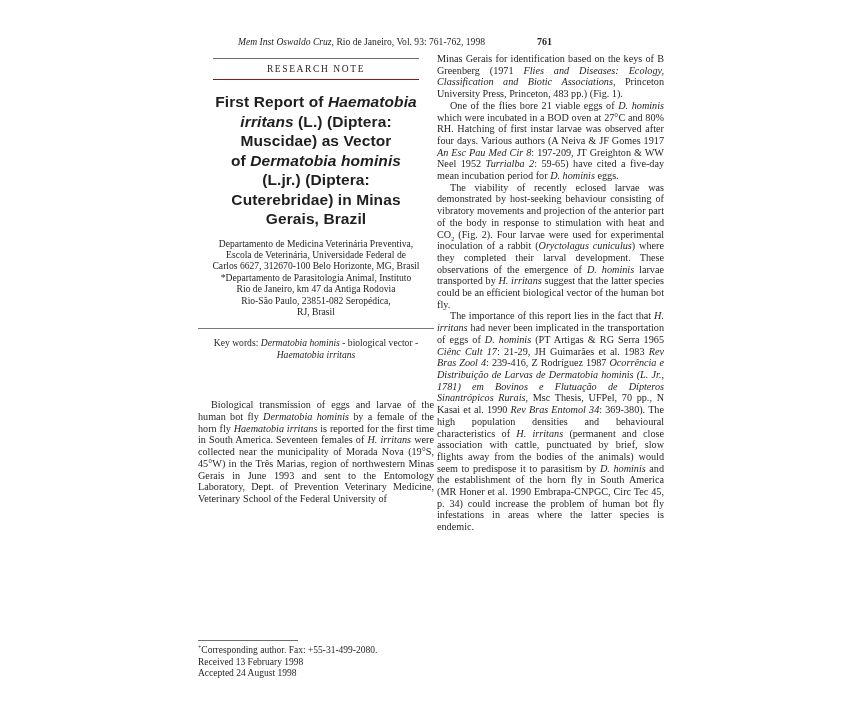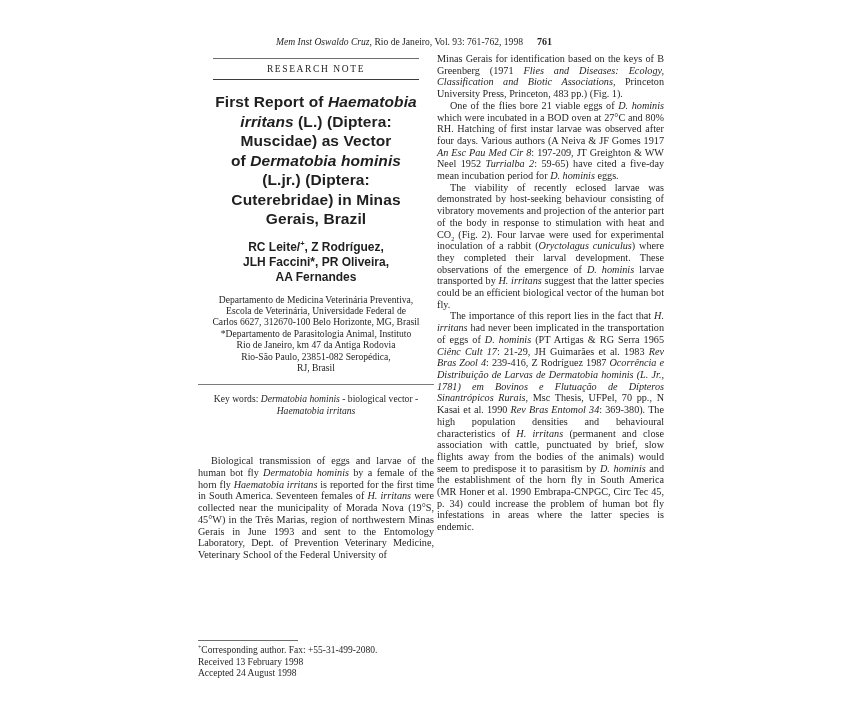--- a/index.html
+++ b/index.html
@@ -16,21 +16,21 @@
   sub{font-size:0.62em;line-height:0;}
 
   
   .running-head{
     position:absolute;top:36px;right:192px;
     font-size:9.6px;line-height:11px;
     display:flex;align-items:baseline;gap:14px;
     white-space:nowrap;
   }
   .running-head .cite .jname{font-style:italic;}
-  .running-head .pnum{font-weight:bold;font-size:10px;}
+  .running-head .pnum{font-weight:bold;font-size:10px;margin-left:38px;}
 
   
   .col-left{position:absolute;left:198px;top:52px;width:236px;}
   .col-right{position:absolute;left:437px;top:53px;width:227px;}
 
   .research-note{
     width:206px;margin:6px auto 0 auto;
     border-top:1px solid #6e6e6e;border-bottom:1px solid #7f1d1d;
     padding:5px 0 5px 0;
     text-align:center;font-size:9.5px;letter-spacing:1.6px;
@@ -89,25 +89,20 @@
     <div class="research-note">RESEARCH NOTE</div>
     <div class="title">
         <div><span>First Report of </span><span class="it">Haematobia</span></div>
         <div><span class="it">irritans</span><span> (L.) (Diptera:</span></div>
         <div><span>Muscidae) as Vector</span></div>
         <div><span>of </span><span class="it">Dermatobia hominis</span></div>
         <div><span>(L.jr.) (Diptera:</span></div>
         <div><span>Cuterebridae) in Minas</span></div>
         <div><span>Gerais, Brazil</span></div>
       </div>
-    <div class="authors">
-        <div><span>RC Leite/</span><sup>+</sup><span>, Z Rodríguez,</span></div>
-        <div><span>JLH Faccini*, PR Oliveira,</span></div>
-        <div><span>AA Fernandes</span></div>
-      </div>
     <div class="affiliation">
         <div><span>Departamento de Medicina Veterinária Preventiva,</span></div>
         <div><span>Escola de Veterinária, Universidade Federal de</span></div>
         <div><span>Carlos 6627, 312670-100 Belo Horizonte, MG, Brasil</span></div>
         <div><span>*Departamento de Parasitologia Animal, Instituto</span></div>
         <div><span>Rio de Janeiro, km 47 da Antiga Rodovia</span></div>
         <div><span>Rio-São Paulo, 23851-082 Seropédica,</span></div>
         <div><span>RJ, Brasil</span></div>
       </div>
     <div class="kw-rule"></div>

